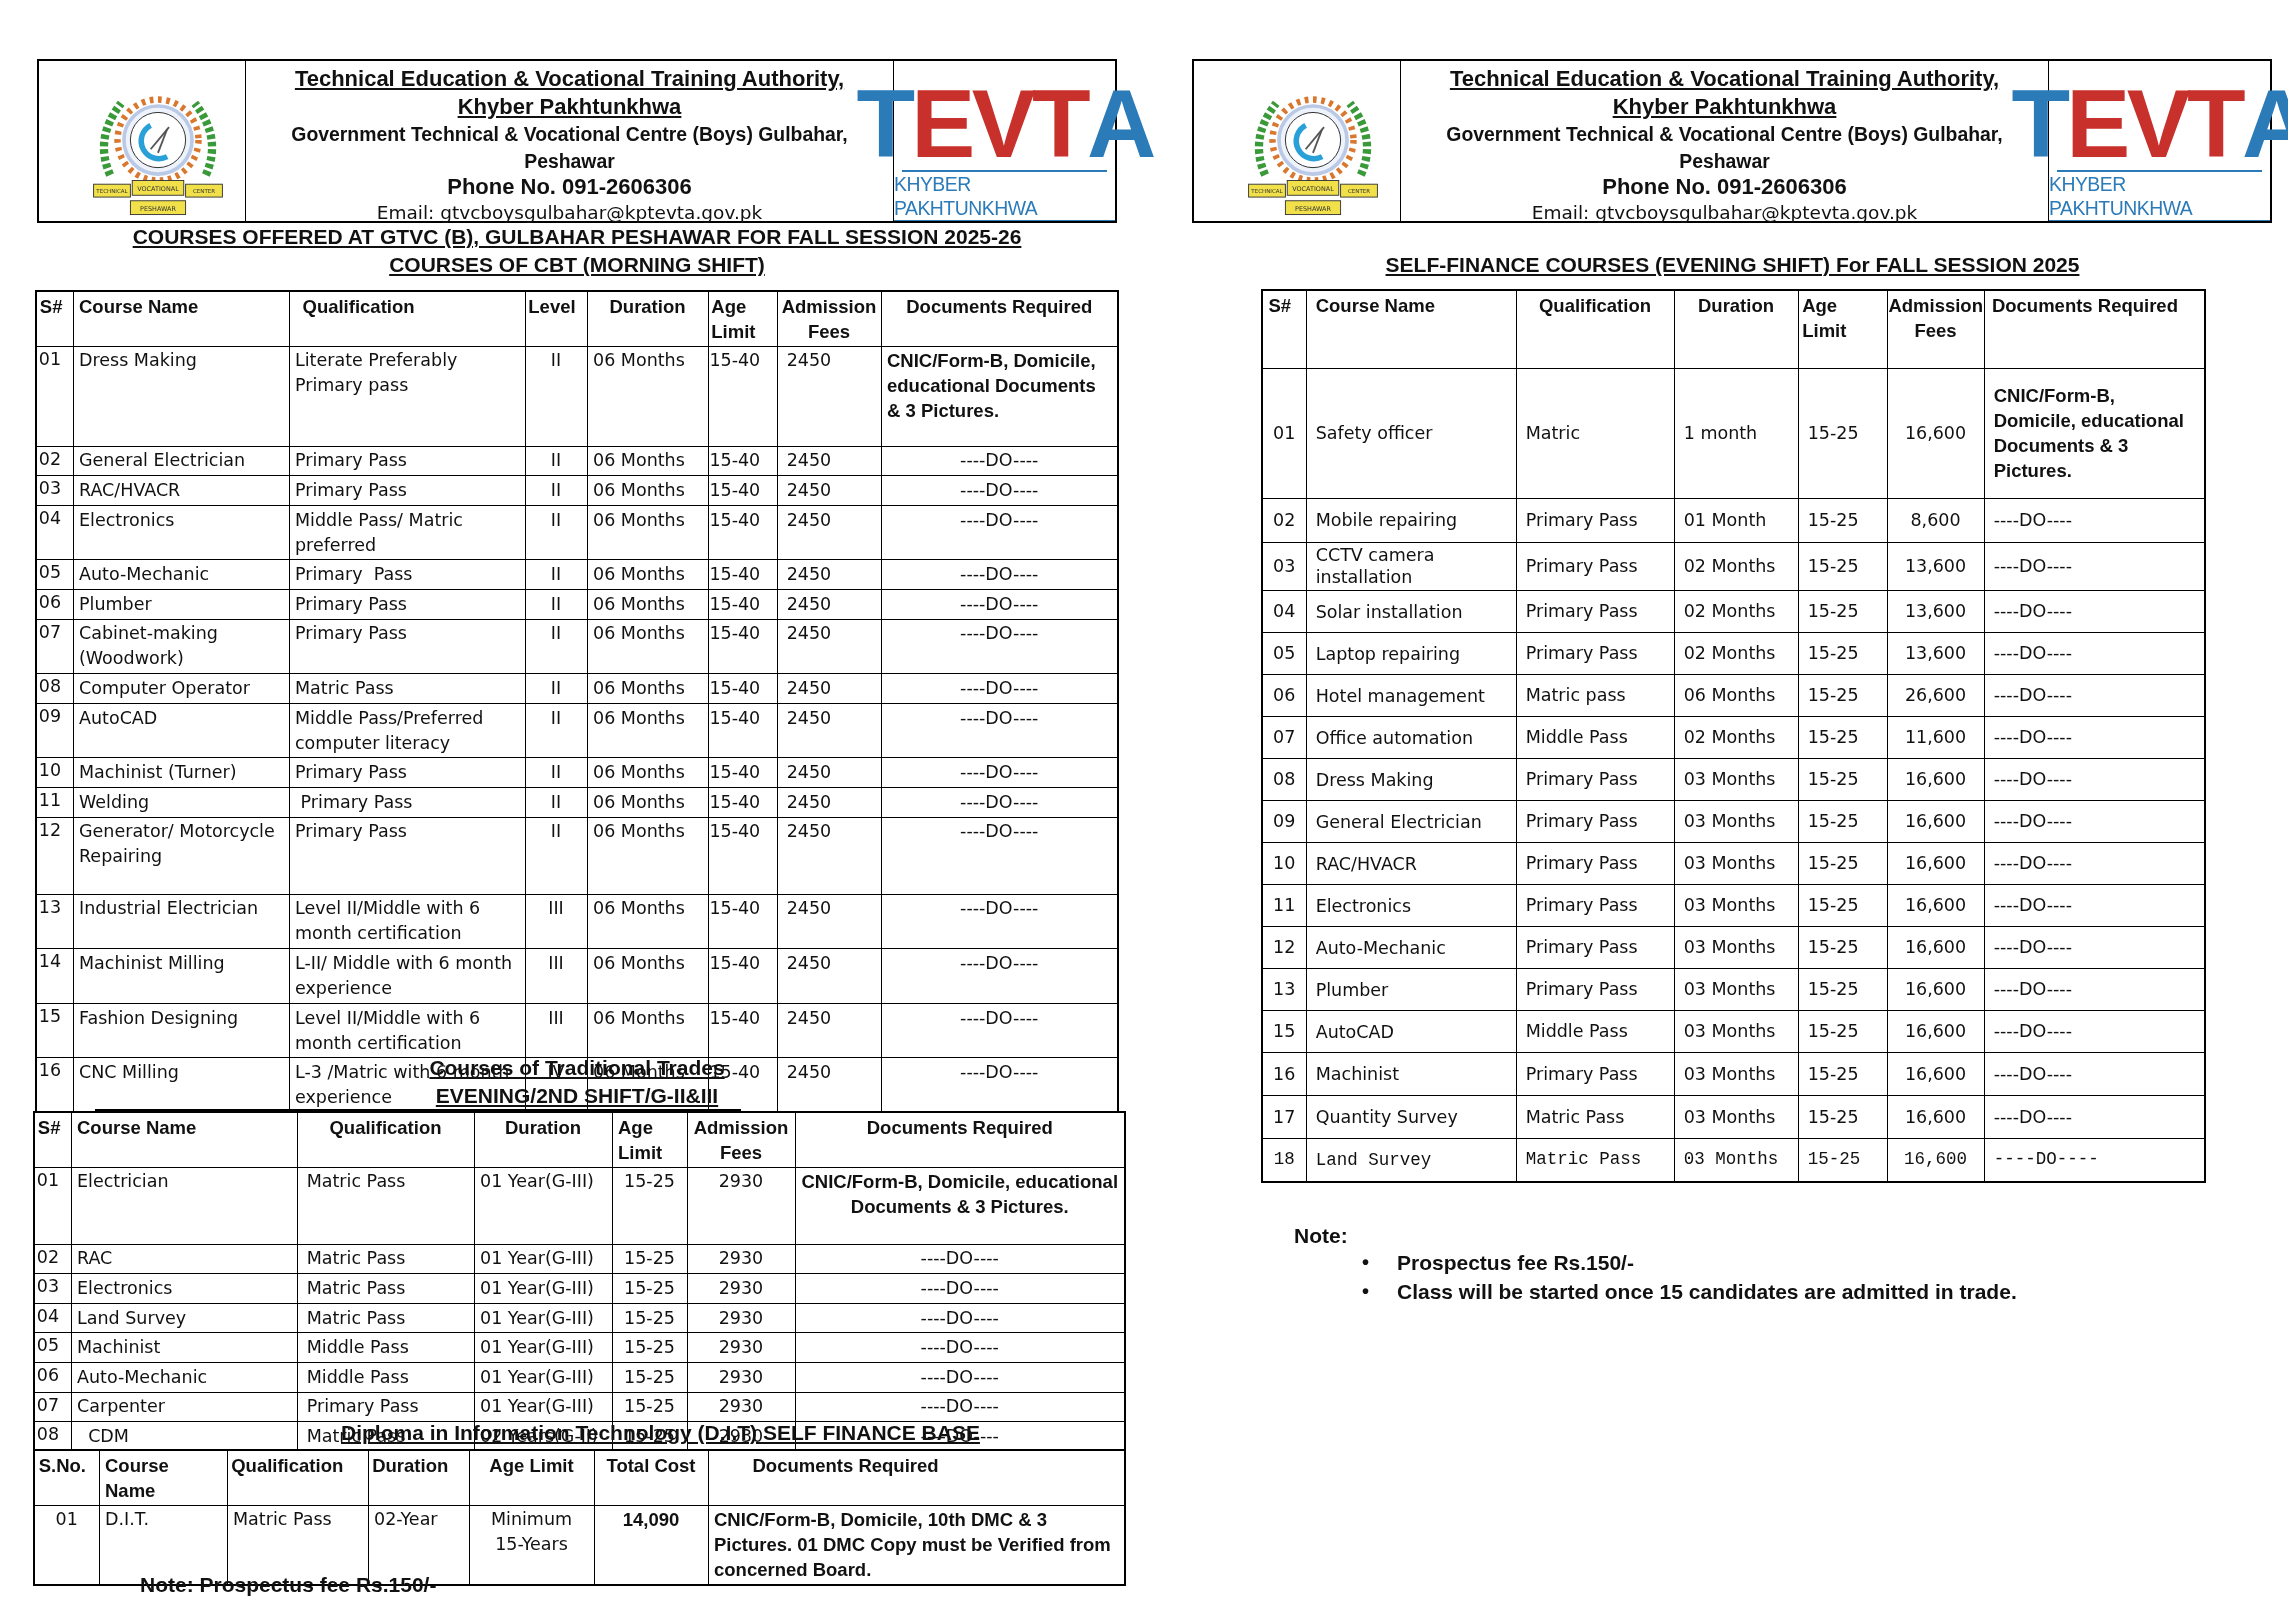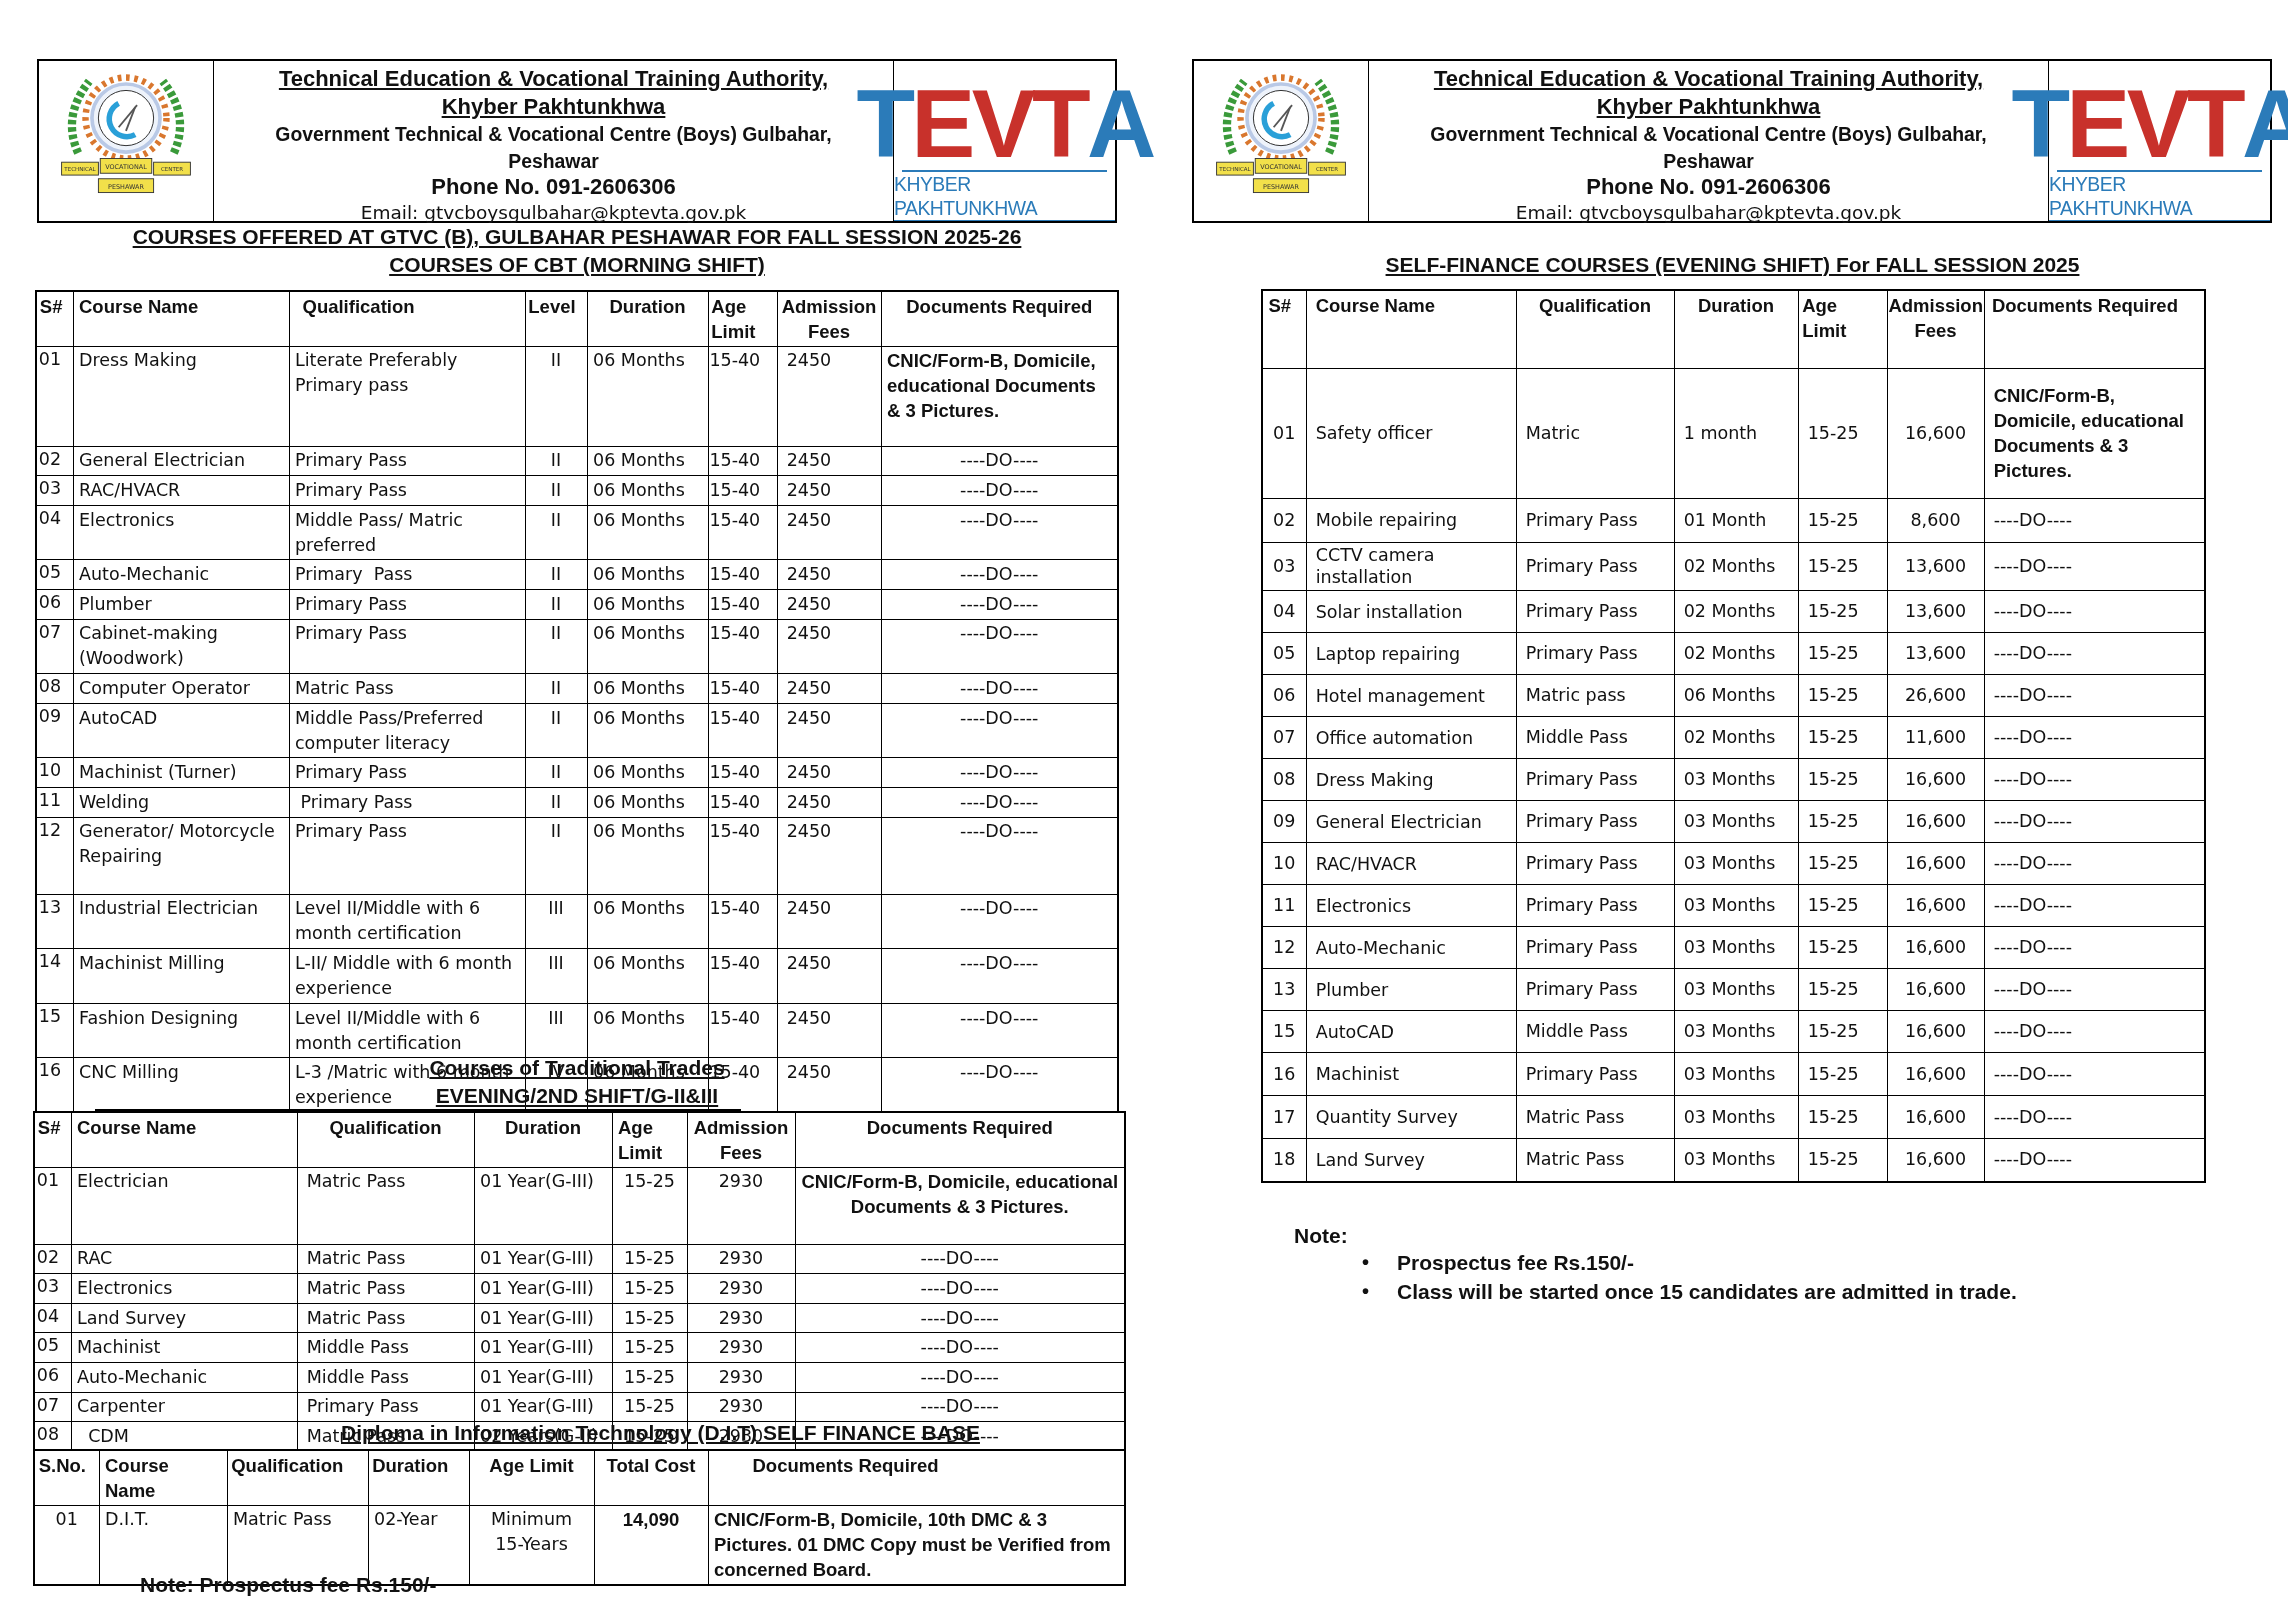--- a/index.html
+++ b/index.html
@@ -1,20 +1,20 @@
 <!DOCTYPE html>
 <html style="font-size:14.8px"><head>
 <meta charset="utf-8">
 <style>
   * { box-sizing: border-box; margin: 0; padding: 0; }
   html, body { width: 2289px; height: 1619px; background: #ffffff; overflow: hidden; }
   body { position: relative; font-family: "DejaVu Sans", sans-serif; color: #111; }
 
   .hdr { position: absolute; border: 2.8px solid #000; display: flex; background: #fff; }
-  .hdr .logo-cell { border-right: 1.8px solid #000; display: flex; align-items: flex-start; justify-content: center; }
+  .hdr .logo-cell { border-right: 1.8px solid #000; display: flex; align-items: flex-end; justify-content: center; margin-left: 32px; }
   .hdr .text-cell { flex: 1; text-align: center; padding-top: 3.7px; }
   .hdr .tevta-cell { border-left: 1.8px solid #000; display: flex; flex-direction: column; align-items: center; justify-content: flex-start; padding-top: 20px; }
   .hdr .l1, .hdr .l2 { font-family: "Liberation Sans", sans-serif; font-weight: bold; font-size: 22px; text-decoration: underline; line-height: 28px; }
   .hdr .l3 { font-family: "Liberation Sans", sans-serif; font-weight: bold; font-size: 19.4px; line-height: 27px; }
   .hdr .l4 { font-family: "Liberation Sans", sans-serif; font-weight: bold; font-size: 19.4px; line-height: 26px; }
   .hdr .l5 { font-family: "Liberation Sans", sans-serif; font-weight: bold; font-size: 22px; line-height: 26px; }
   .hdr .l6 { font-family: "DejaVu Sans", sans-serif; font-size: 18.5px; line-height: 26px; }
 
   .tevta-word { display: flex; align-items: flex-end; height: 85px; }
   .tevta-word span { font-family: "Liberation Sans", sans-serif; font-weight: bold; font-size: 96px; line-height: 85px; letter-spacing: -3.7px; }
@@ -616,21 +616,21 @@
       </tr>
       <tr style="height: 43px;">
         <td class="c">17</td>
         <td style="padding-left:9.2px; line-height:22px;">Quantity Survey</td>
         <td style="padding-left:9.2px;">Matric Pass</td>
         <td style="padding-left:9.2px;">03 Months</td>
         <td style="padding-left:9.2px;">15-25</td>
         <td class="c">16,600</td>
         <td style="padding-left:9.2px;">----DO----</td>
       </tr>
-      <tr style="height: 43px;">
+      <tr style="height: 43px; font-family: Liberation Mono, monospace;">
         <td class="c">18</td>
         <td style="padding-left:9.2px; line-height:22px;">Land Survey</td>
         <td style="padding-left:9.2px;">Matric Pass</td>
         <td style="padding-left:9.2px;">03 Months</td>
         <td style="padding-left:9.2px;">15-25</td>
         <td class="c">16,600</td>
         <td style="padding-left:9.2px;">----DO----</td>
       </tr>
     </tbody>
 </table>

